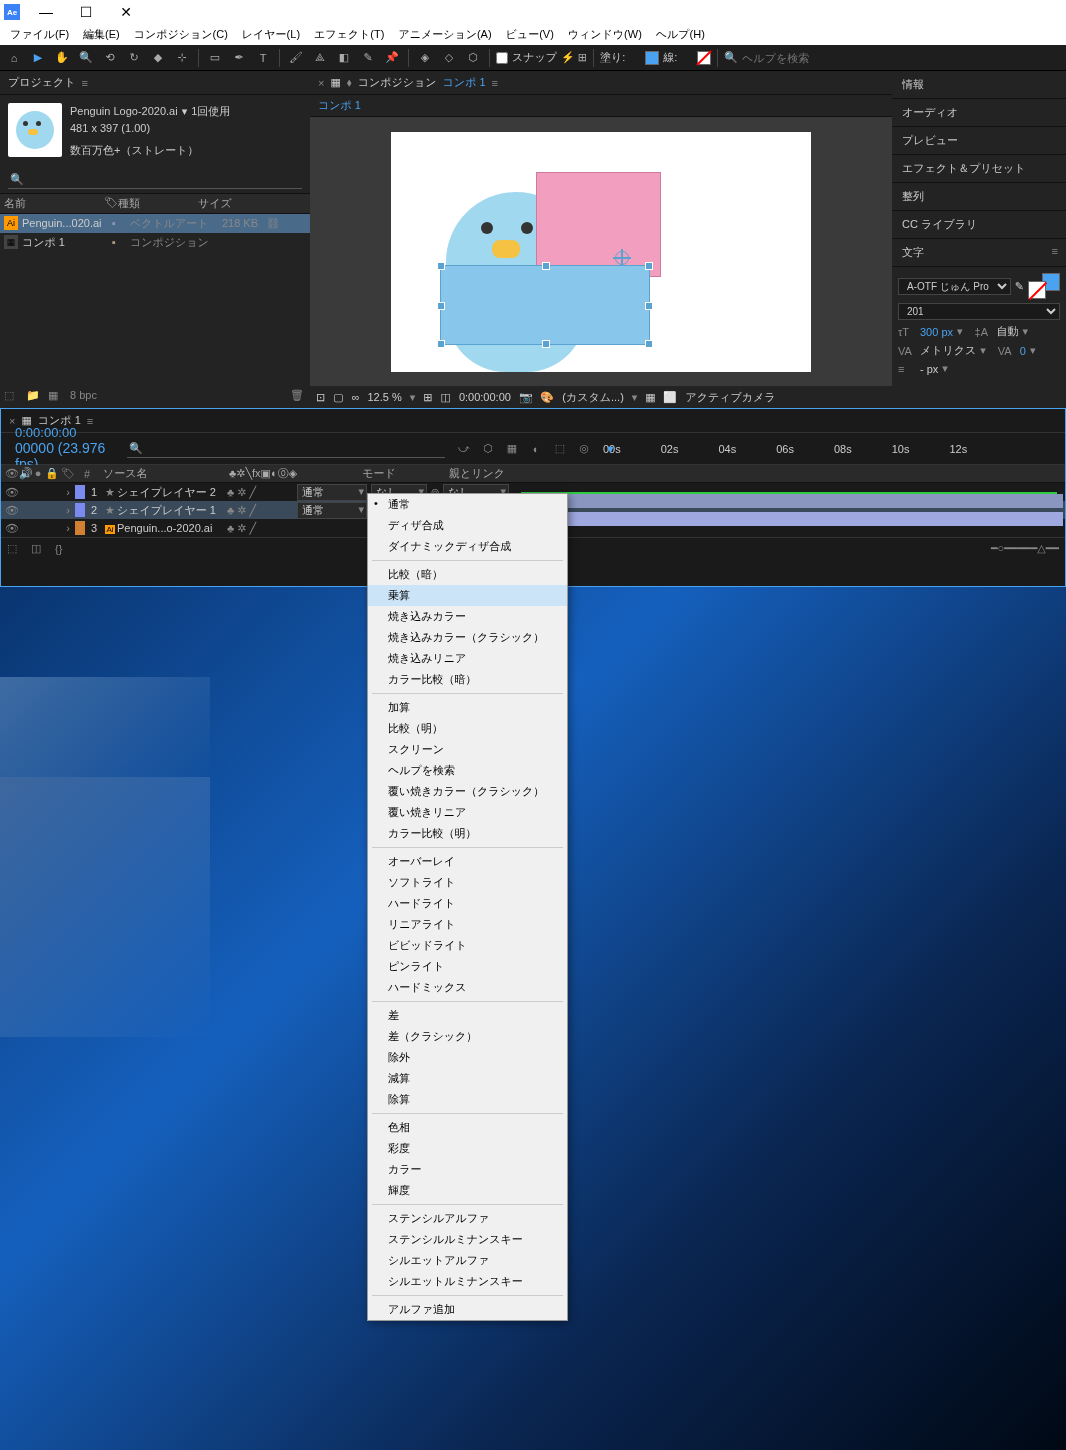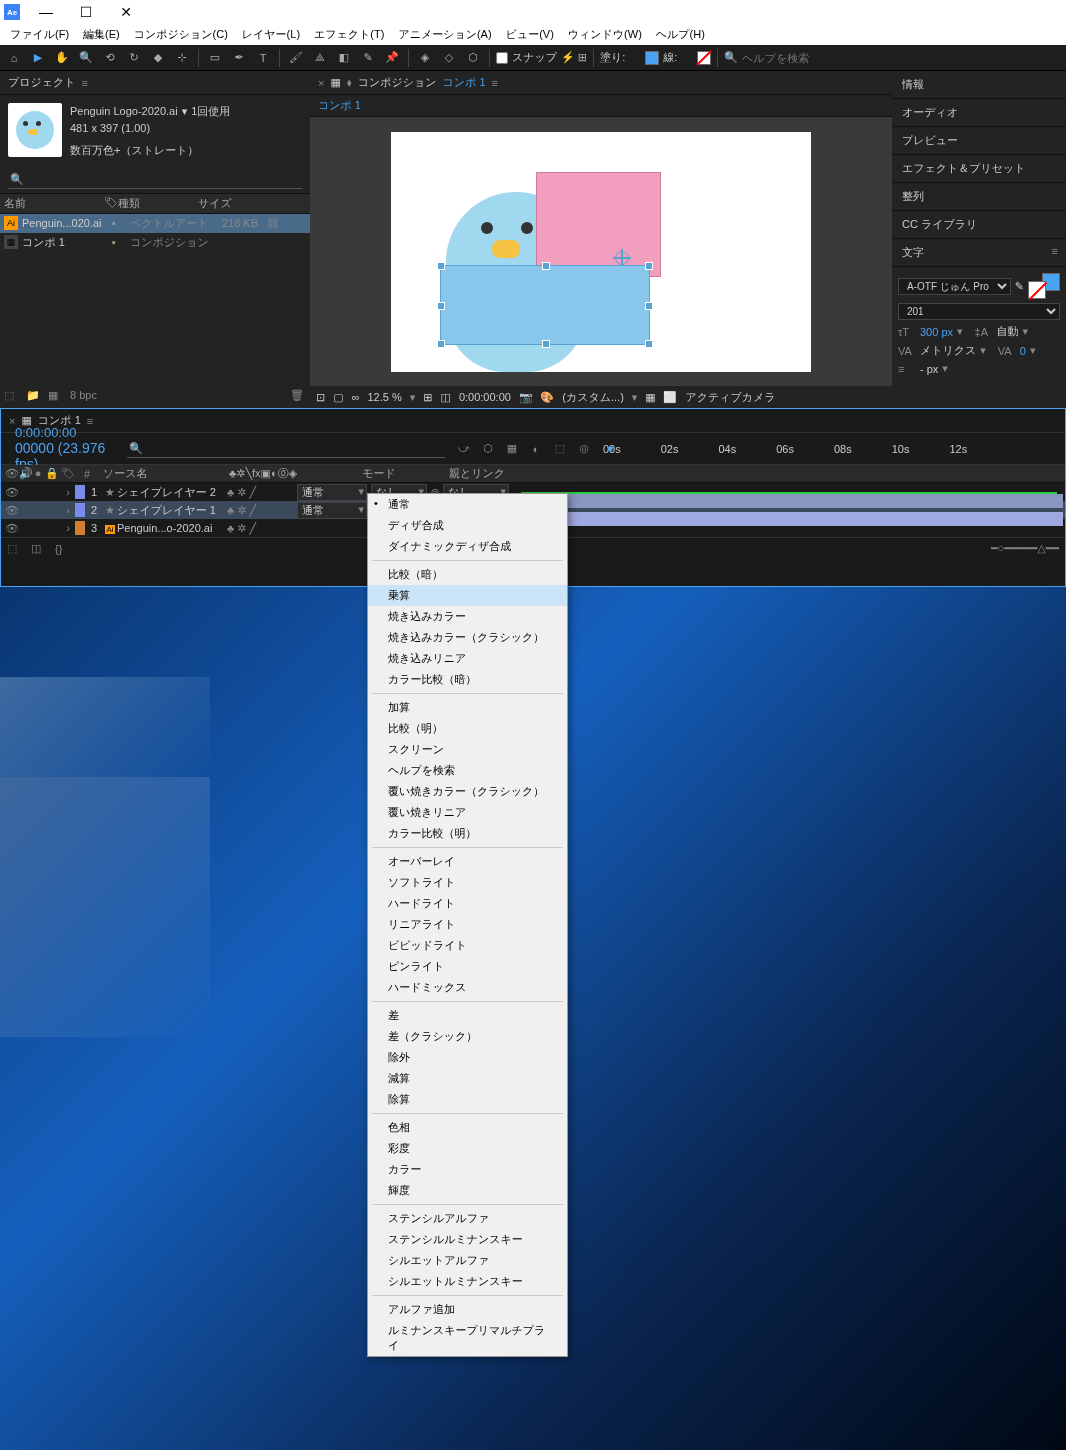--- a/index.html
+++ b/index.html
@@ -501,14 +501,13 @@
     <div class="bm">彩度</div>
     <div class="bm">カラー</div>
     <div class="bm">輝度</div>
     <hr>
     <div class="bm">ステンシルアルファ</div>
     <div class="bm">ステンシルルミナンスキー</div>
     <div class="bm">シルエットアルファ</div>
     <div class="bm">シルエットルミナンスキー</div>
     <hr>
     <div class="bm">アルファ追加</div>
-    <div class="bm">ルミナンスキープリマルチプライ</div>
   </div>
 
 </body></html>

